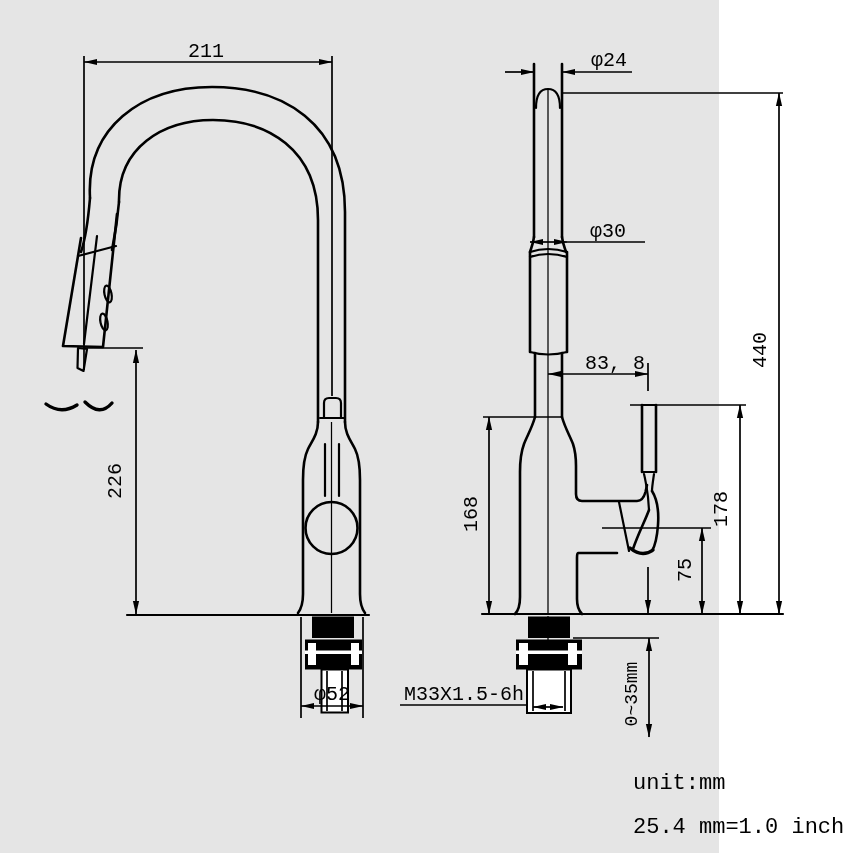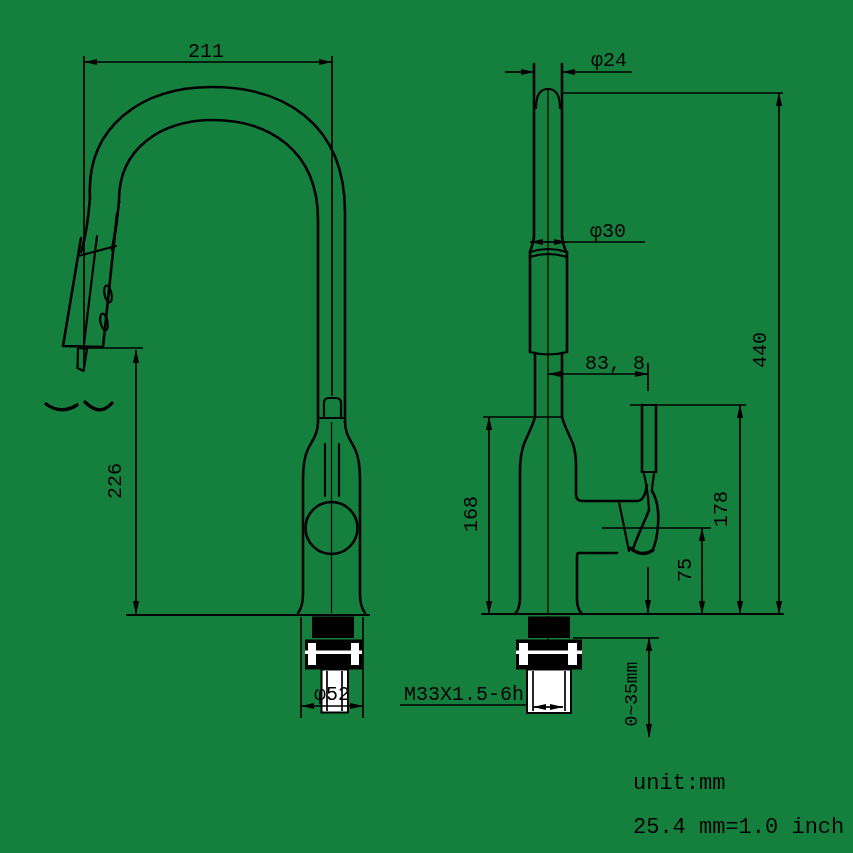--- a/index.html
+++ b/index.html
@@ -1,16 +1,16 @@
 <!DOCTYPE html>
 <html><head>
 <meta charset="utf-8">
 <style>
   html,body{margin:0;padding:0;background:#ffffff;}
-  .page{width:853px;height:853px;background:#15803d;position:relative;}
+  .page{width:719px;height:853px;background:#e5e5e5;position:relative;}
   svg{display:block;}
   .ol  {fill:none;stroke:#000;stroke-width:2.6;stroke-linecap:round;stroke-linejoin:round;}
   .ol2 {fill:none;stroke:#000;stroke-width:2.2;stroke-linecap:round;stroke-linejoin:round;}
   .thk {fill:none;stroke:#000;stroke-width:3.4;stroke-linecap:round;}
   .dim {fill:none;stroke:#000;stroke-width:1.7;stroke-linecap:butt;}
   .cl  {fill:none;stroke:#000;stroke-width:1.25;}
   .blk {fill:#000;stroke:none;}
   .wht {fill:#fff;stroke:none;}
   .shank{fill:#fff;stroke:#000;stroke-width:2;}
   text{font-family:"Liberation Mono","DejaVu Sans Mono",monospace;font-size:20px;fill:#000;}

